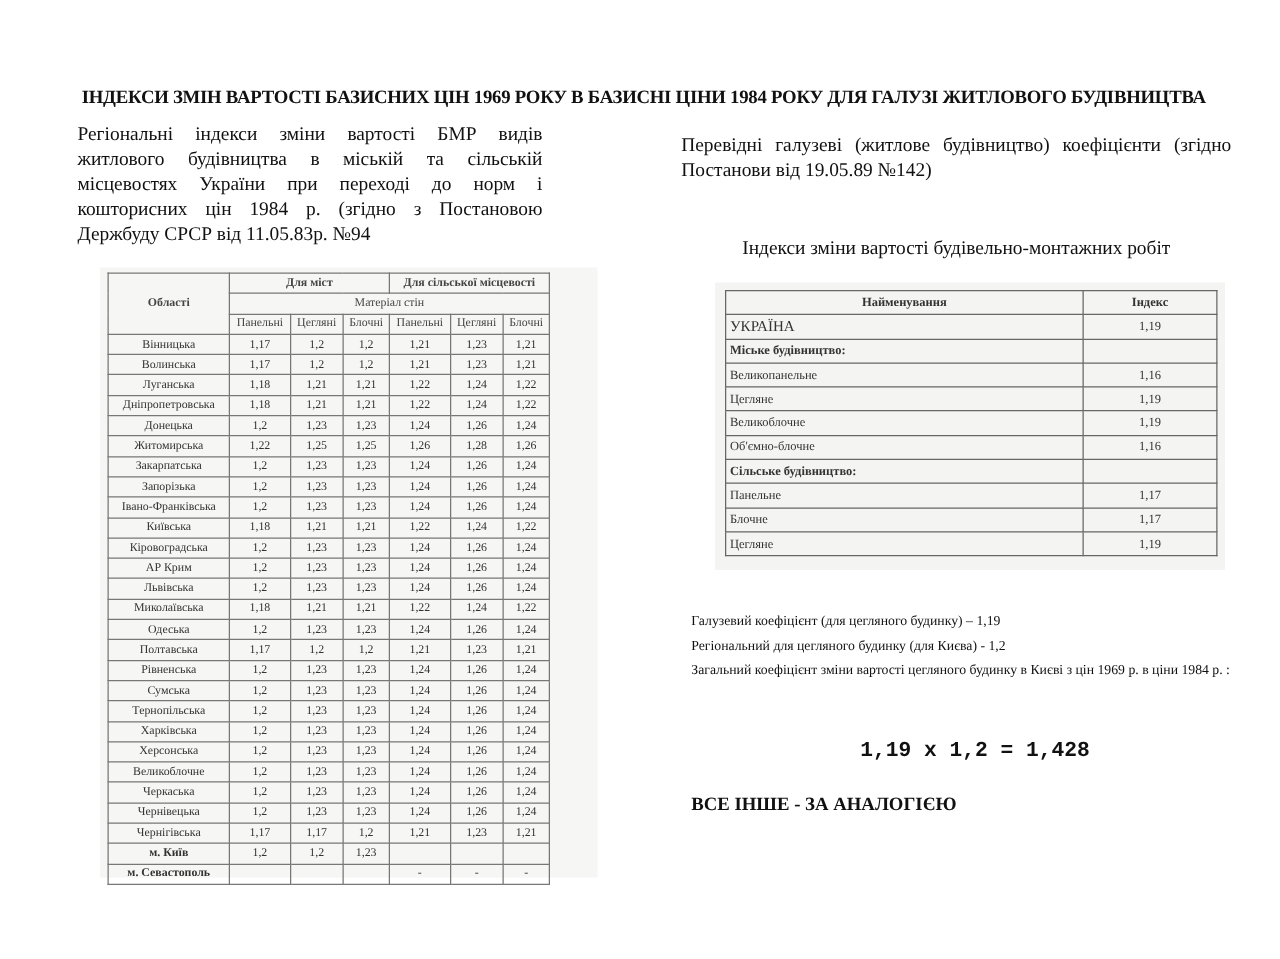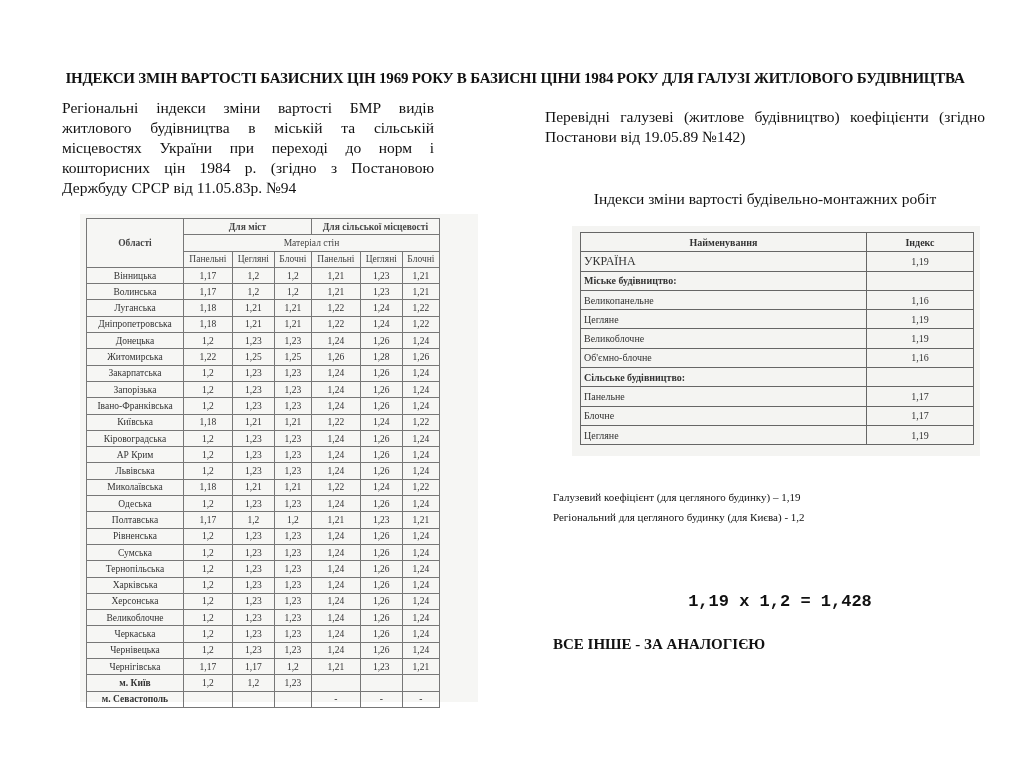--- a/index.html
+++ b/index.html
@@ -391,15 +391,16 @@
       <tr>
         <td class="">Цегляне</td>
         <td class="idx">1,19</td>
       </tr>
     </tbody>
 </table>
 
 <div class="calc">
   <div>Галузевий коефіцієнт (для цегляного будинку) – 1,19</div>
   <div>Регіональний для цегляного будинку (для Києва) -  1,2</div>
+  <div>Загальний коефіцієнт зміни вартості цегляного будинку в Києві  з цін 1969 р. в ціни 1984 р. :</div>
 </div>
 <div class="formula">1,19 х  1,2 = 1,428</div>
 <div class="analogy">ВСЕ ІНШЕ  - ЗА АНАЛОГІЄЮ</div>
 
 </body></html>

